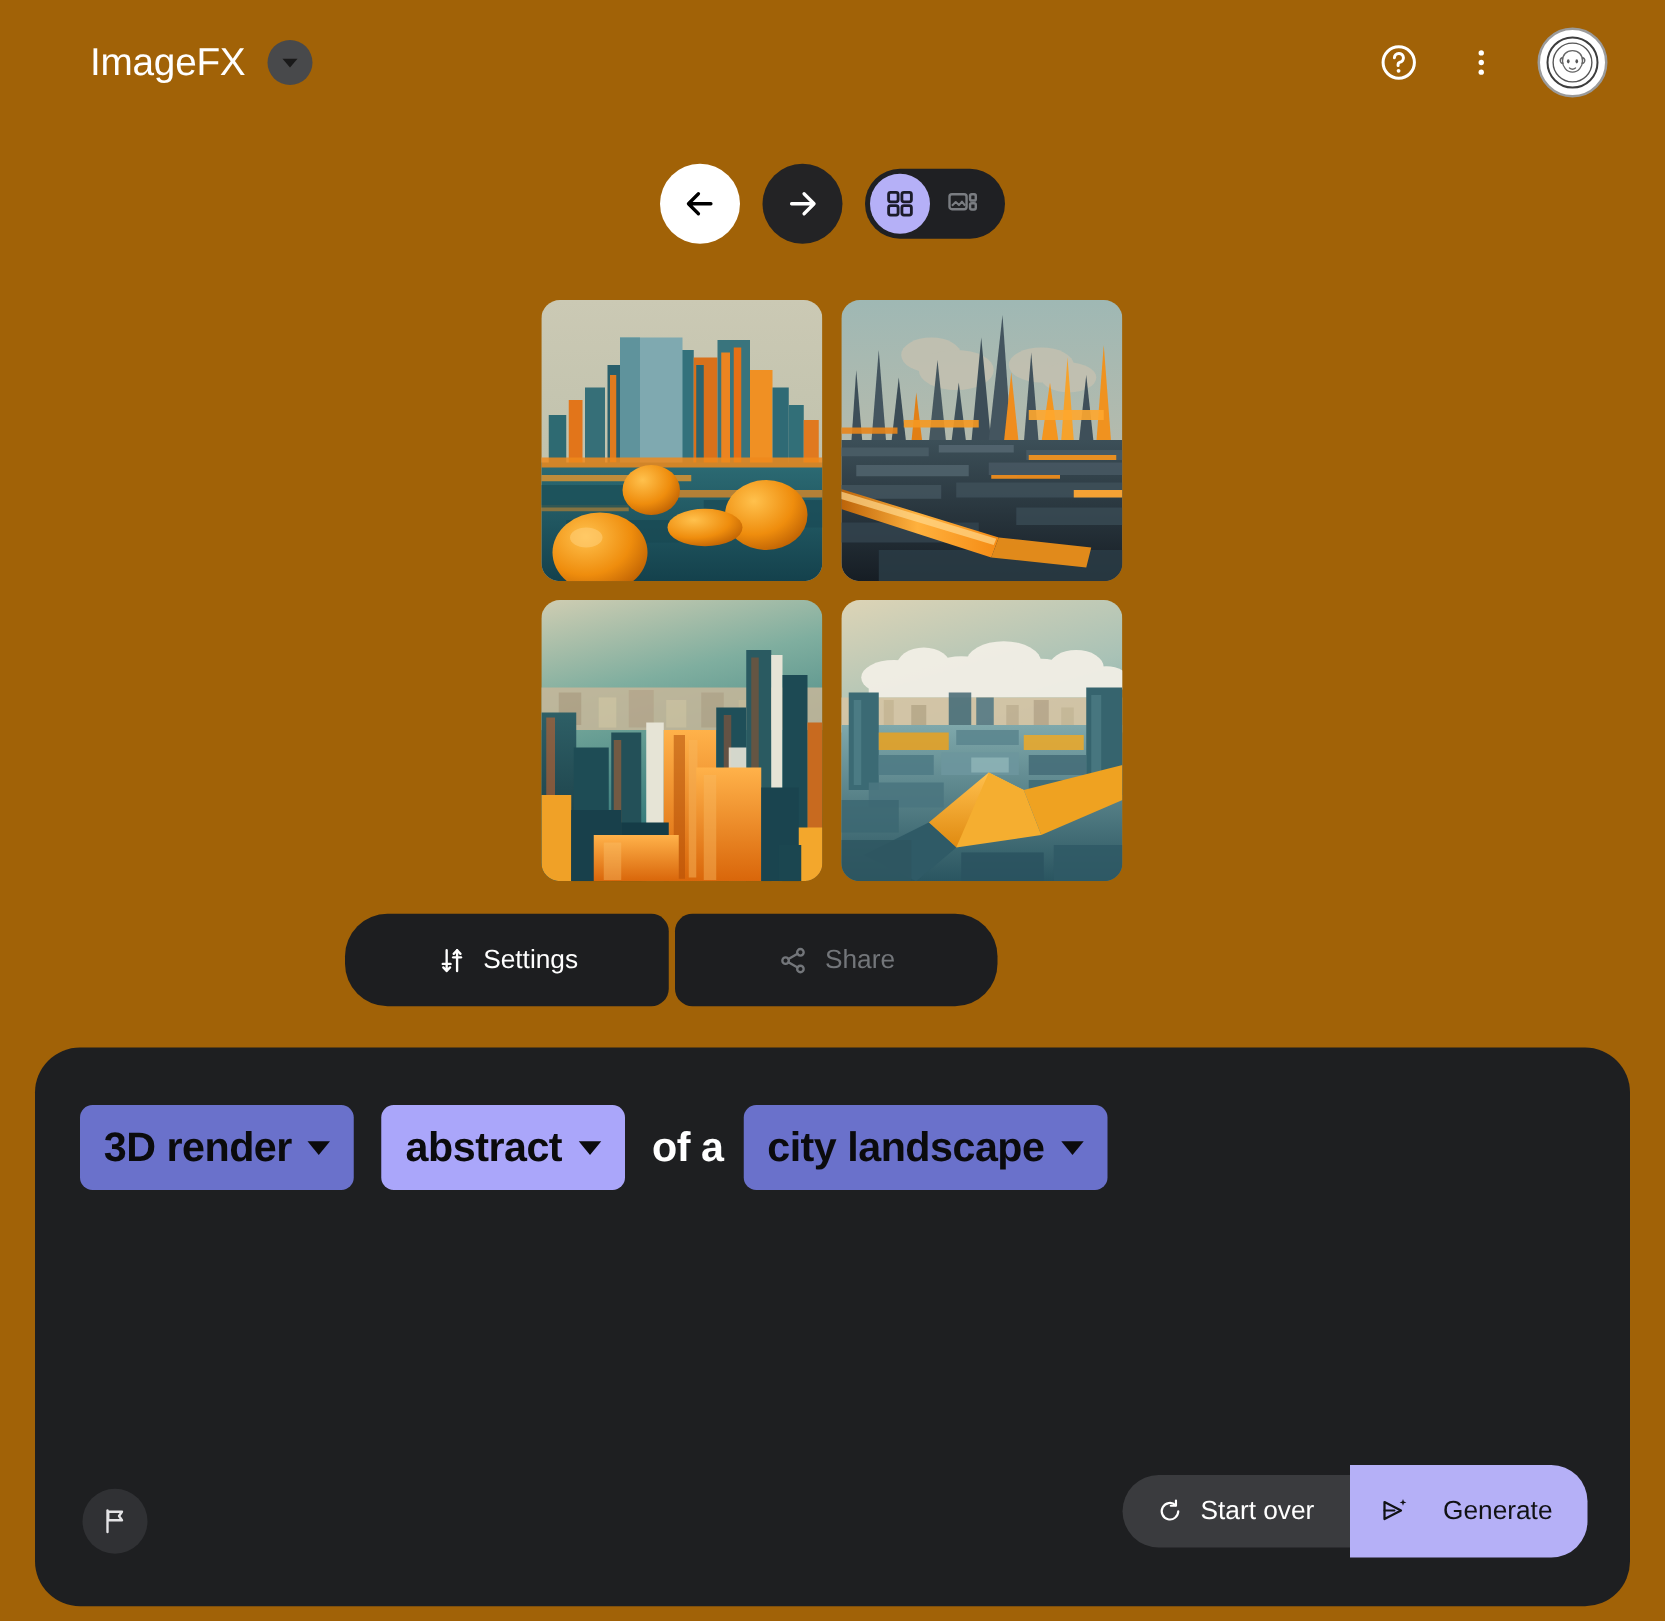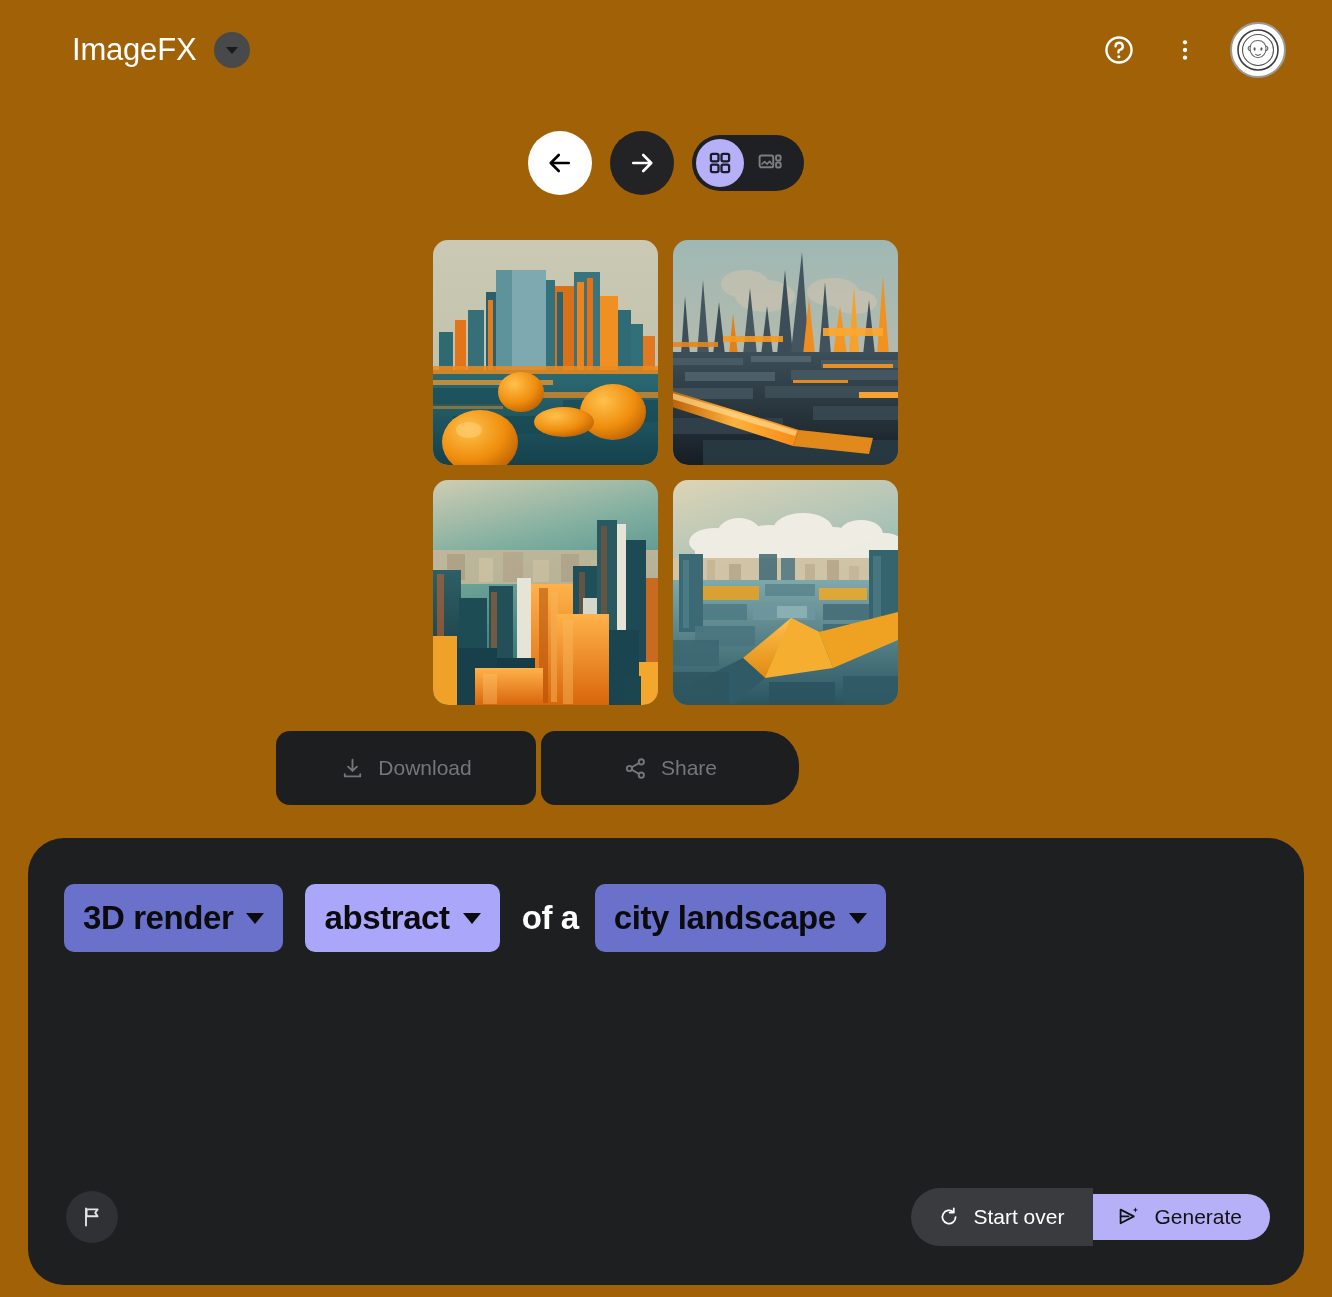--- a/index.html
+++ b/index.html
@@ -129,23 +129,23 @@
   .bottom-actions {
     position:absolute; right:34px; bottom:39px;
     display:flex; align-items:center;
   }
   .startover {
     height:58px; padding:0 29px 0 27px; border-radius:29px 0 0 29px;
     background:#3a3b3e; color:#ffffff; font-size:21px;
     display:flex;align-items:center;gap:13px;cursor:pointer;
   }
   .generate {
-    height:46px; padding:0 28px 0 24px; border-radius:0 29px 29px 0;
+    height:74px; padding:0 28px 0 24px; border-radius:0 29px 29px 0;
     background:#b5b0f7; color:#111214; font-size:21px;
-    display:flex;align-items:center;gap:13px;cursor:pointer;
+    display:flex;align-items:center;gap:26px;cursor:pointer;
   }
 </style>
 </head>
 <body>
 
 <div class="app">
 
   <div class="topbar">
     <div class="brand-wrap">
       <div class="brand-title">ImageFX</div>
@@ -469,26 +469,29 @@
           <rect x="0" y="160" width="46" height="26" fill="#3c6872"></rect>
           <rect x="0" y="192" width="56" height="33" fill="#2e5661"></rect>
           <rect x="96" y="202" width="66" height="23" fill="#2b5360"></rect>
           <rect x="170" y="196" width="55" height="29" fill="#305a66"></rect>
         </g>
       </svg>
     </div>
   </div>
 
   <div class="actions">
-    <div class="act-btn act-download">
+    <div class="act-btn act-settings">
       <svg width="25" height="25" viewBox="0 0 24 24">
-        <path d="M12 3.6v10.2M7.8 10.2 12 14.3l4.2-4.1" fill="none" stroke="#73767a" stroke-width="1.8" stroke-linecap="round" stroke-linejoin="round"></path>
-        <path d="M4.6 17.4v2.2h14.8v-2.2" fill="none" stroke="#73767a" stroke-width="1.8" stroke-linecap="round" stroke-linejoin="round"></path>
-      </svg>
-      <span>Download</span>
+        <path d="M8 4v16M8 4 5.4 6.8M8 4l2.6 2.8" fill="none" stroke="#ffffff" stroke-width="1.8" stroke-linecap="round" stroke-linejoin="round" transform="rotate(180 8 12)"></path>
+        <path d="M5 14.5h6" stroke="#ffffff" stroke-width="1.8" stroke-linecap="round"></path>
+        <path d="M16 4v16" fill="none" stroke="#ffffff" stroke-width="1.8" stroke-linecap="round"></path>
+        <path d="M16 4l-2.6 2.8M16 4l2.6 2.8" fill="none" stroke="#ffffff" stroke-width="1.8" stroke-linecap="round" stroke-linejoin="round"></path>
+        <path d="M13 9.5h6" stroke="#ffffff" stroke-width="1.8" stroke-linecap="round"></path>
+      </svg>
+      <span>Settings</span>
     </div>
     <div class="act-btn act-share">
       <svg width="25" height="25" viewBox="0 0 24 24">
         <circle cx="17.6" cy="5.6" r="2.5" fill="none" stroke="#73767a" stroke-width="1.8"></circle>
         <circle cx="6.2" cy="12" r="2.5" fill="none" stroke="#73767a" stroke-width="1.8"></circle>
         <circle cx="17.6" cy="18.4" r="2.5" fill="none" stroke="#73767a" stroke-width="1.8"></circle>
         <path d="M8.4 10.8 15.4 6.8M8.4 13.2l7 4" fill="none" stroke="#73767a" stroke-width="1.8" stroke-linecap="round"></path>
       </svg>
       <span>Share</span>
     </div>

